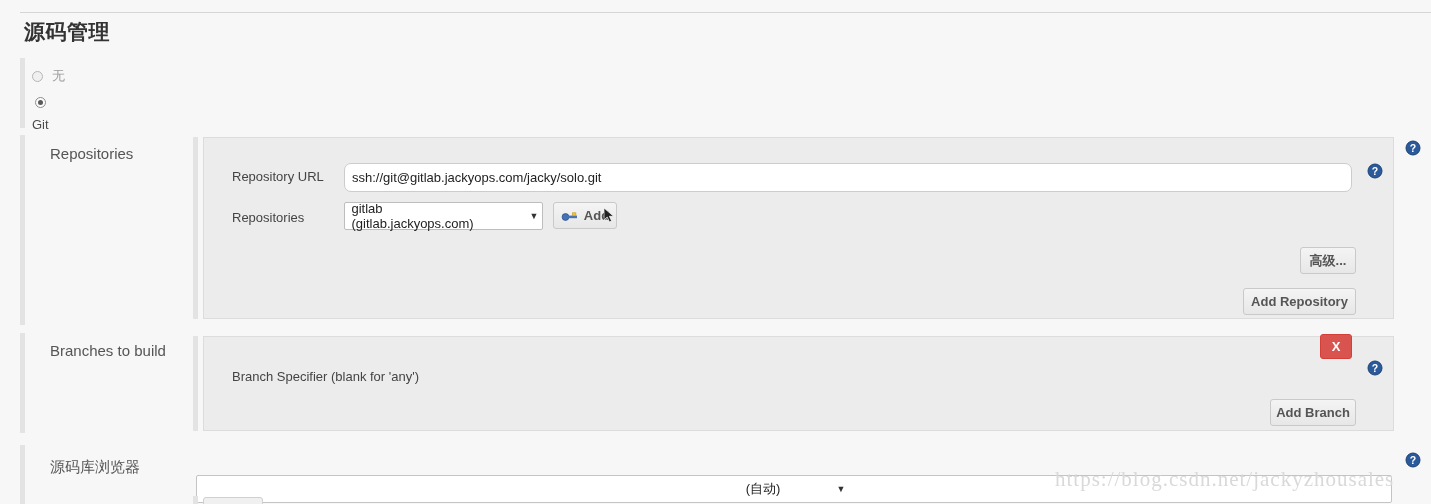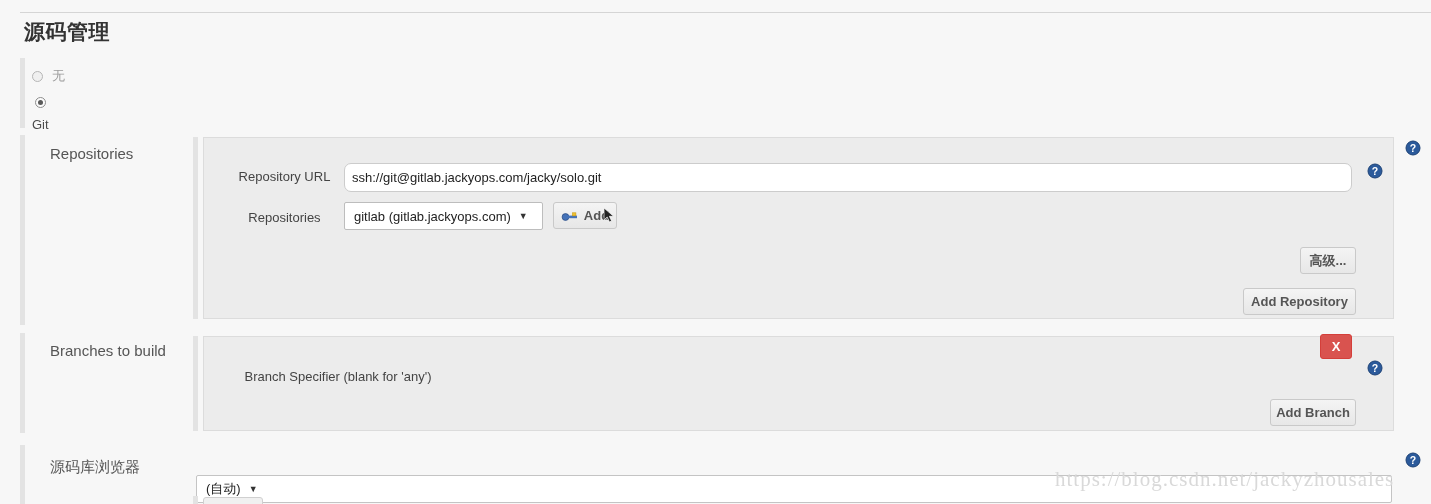--- a/index.html
+++ b/index.html
@@ -96,21 +96,21 @@
   .panel {
     position: absolute;
     background: #ececec;
     border: 1px solid #dcdcdc;
     box-sizing: border-box;
   }
   .inner-label {
     position: absolute;
     font-size: 13px;
     color: #444;
-    text-align: center;
+    text-align: left;
     white-space: nowrap;
   }
   input.text-field, .fake-field {
     position: absolute;
     box-sizing: border-box;
     background: #fff;
     border: 1px solid #ccc;
     font-family: "Liberation Sans", "DejaVu Sans", sans-serif;
     font-size: 13px;
     color: #222;
@@ -122,21 +122,22 @@
     position: absolute;
     box-sizing: border-box;
     background: #fff;
     border: 1px solid #bdbdbd;
     border-radius: 2px;
     font-size: 13px;
     color: #222;
     display: flex;
     align-items: center;
     padding: 0 6px 0 9px;
-    justify-content: flex-start;
+    justify-content: center;
+    gap: 48px;
   }
   .select-box .caret {
     font-size: 9px;
     color: #333;
     margin-left: 8px;
   }
   .btn {
     position: absolute;
     box-sizing: border-box;
     background: linear-gradient(#f4f4f4, #e7e7e7);

